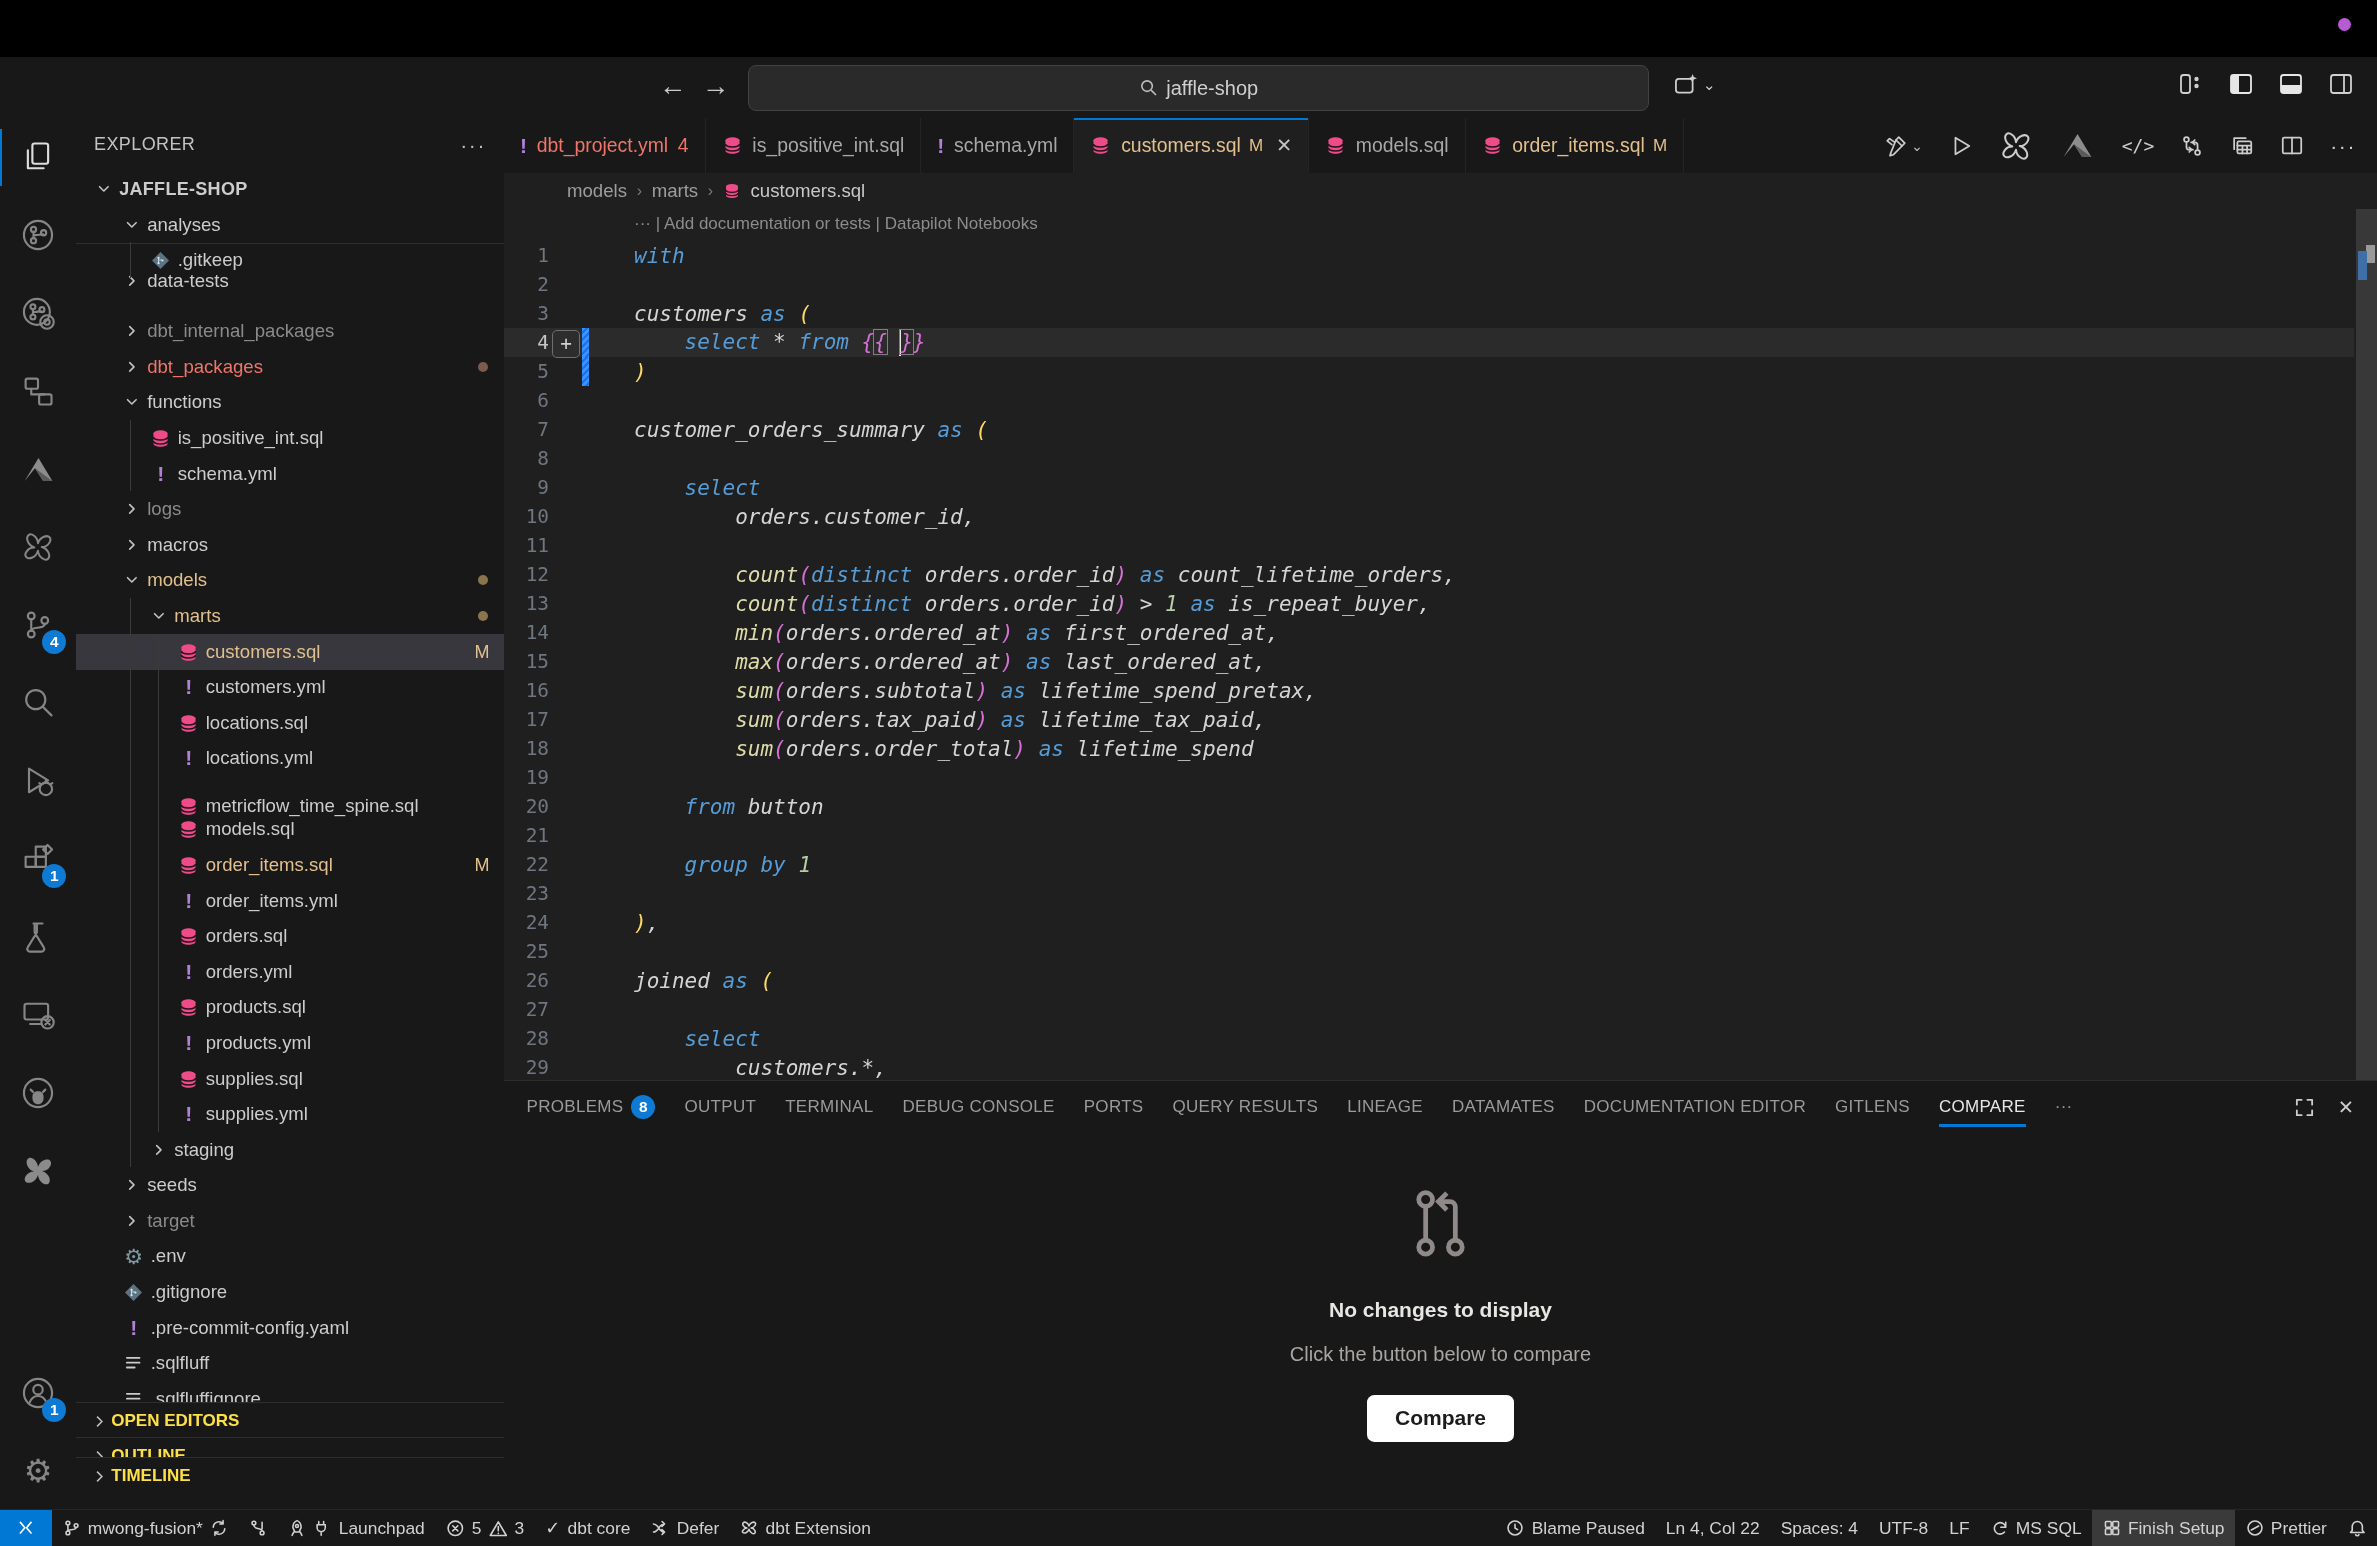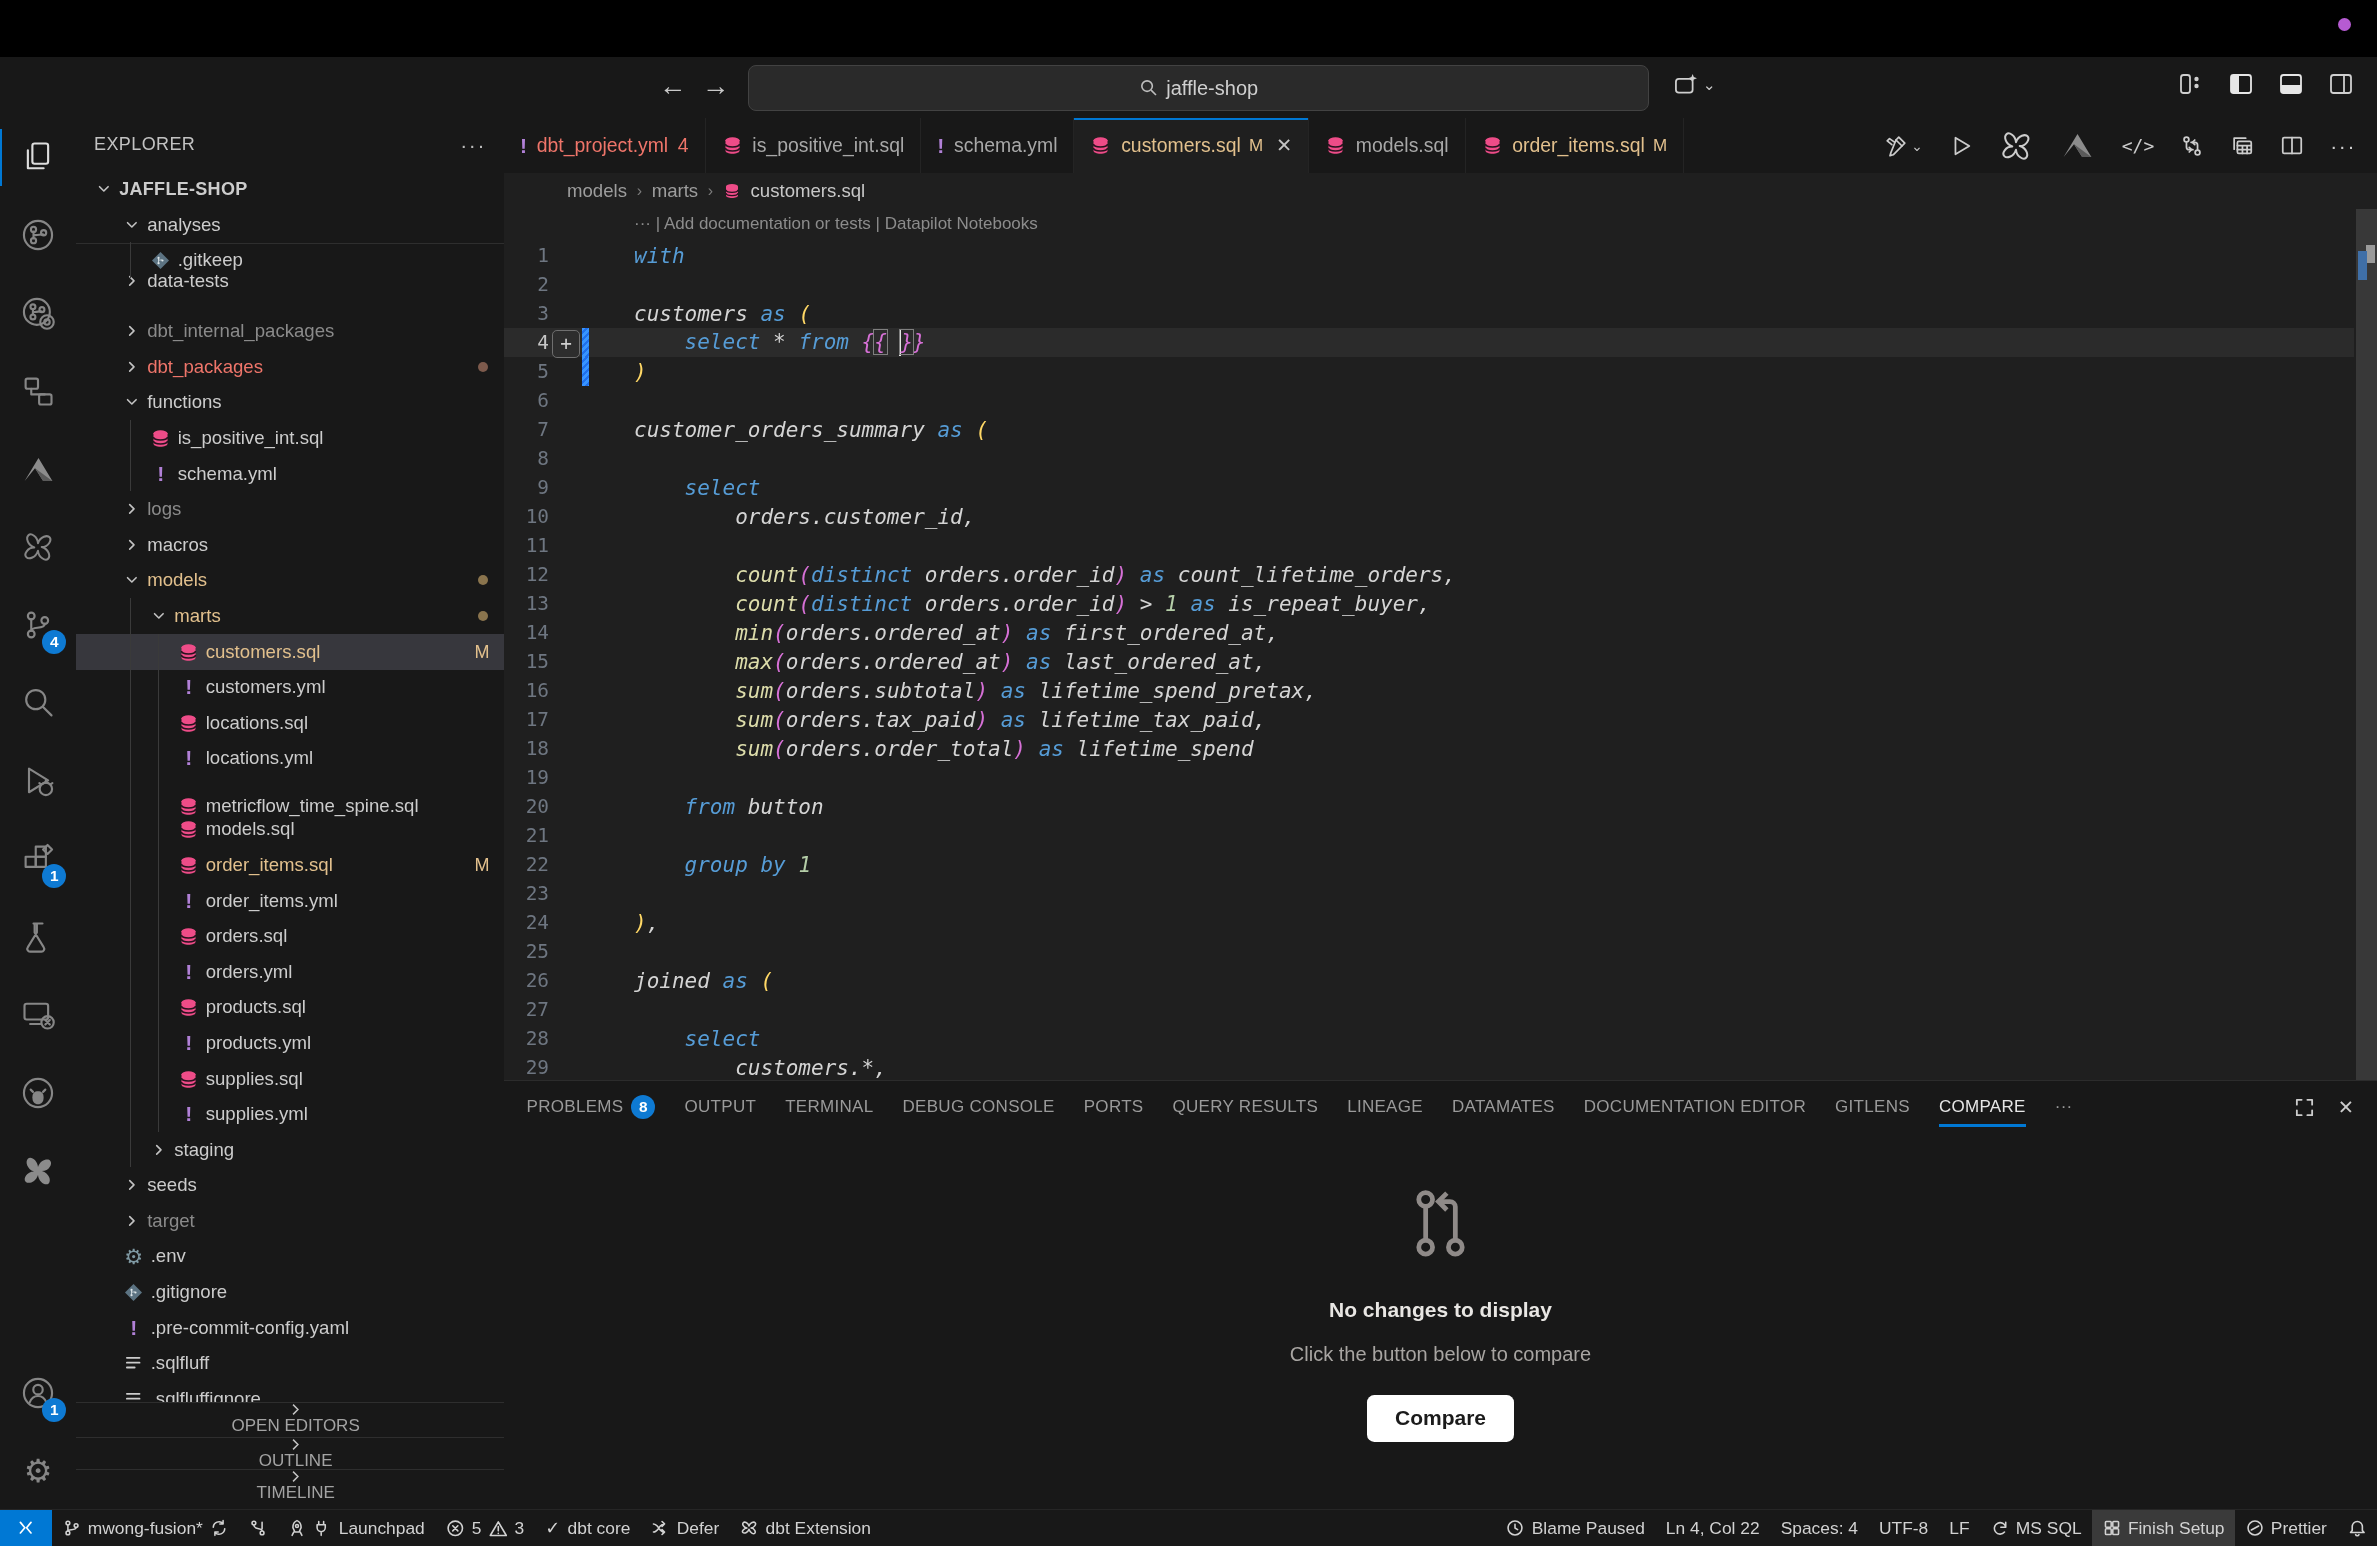--- a/index.html
+++ b/index.html
@@ -42,21 +42,21 @@
   .trow .ficon{width:27.5px;display:flex;justify-content:center;align-items:center;flex:none;}
   .trow .lbl{white-space:nowrap;margin-left:3.2px;}
   .trow .m-badge{margin-left:auto;margin-right:14.6px;color:#e2c08d;font-size:18px;}
   .trow .dot{margin-left:auto;margin-right:16px;width:10.5px;height:10.5px;border-radius:50%;}
   .trow.root .lbl{font-weight:700;font-size:18px;letter-spacing:0.3px;}
   .trow.sticky-border{border-bottom:0.8px solid #2e2e2e;}
   .c-dim{color:#8a8a8a;} .c-gold{color:#e2c08d;} .c-red{color:#ef756a;}
   .warnmark{color:#b180d7;font-weight:800;font-size:21px;}
   .guide{position:absolute;width:0.8px;background:#3a3a3a;}
   .sb-section{position:absolute;left:0;right:0;height:36px;border-top:0.8px solid #2e2e2e;display:flex;align-items:center;
-      padding-left:11.3px;font-weight:400;font-size:17px;color:#a3a3a3;background:#181818;flex-direction:column;}
+      padding-left:11.3px;font-weight:700;font-size:17px;color:#fde047;background:#181818;}
   .sb-section .chev{width:24px;display:flex;justify-content:center;}
 
   
   #editor{left:504px;top:118px;right:0;bottom:36px;background:#1f1f1f;}
   #tabbar{position:absolute;left:0;top:0;right:0;height:55px;background:#181818;border-bottom:0.8px solid #252525;display:flex;}
   .tab{display:flex;align-items:center;gap:9.7px;padding:0 16px;font-size:19.4px;border-right:0.8px solid #242424;
        background:#181818;color:#a8a8a8;position:relative;}
   .tab.active{background:#1f1f1f;color:#e2c08d;}
   .tab.active::before{content:"";position:absolute;left:0;right:0;top:0;height:2.4px;background:#0078d4;}
   .tab .tm{font-size:17px;margin-left:-1.6px;}
@@ -627,21 +627,21 @@
     <span>OPEN EDITORS</span>
   </div>
   <div class="sb-section" style="bottom:36px">
     <span class="chev">
         <svg width="13" height="13" viewBox="0 0 16 16" fill="none" stroke="#c2c2c2" stroke-width="1.8">
           <path d="M5 2l6 6-6 6"></path>
         </svg>
       </span>
     <span>OUTLINE</span>
   </div>
-  <div class="sb-section" style="bottom:4px">
+  <div class="sb-section" style="bottom:16px">
     <span class="chev">
         <svg width="13" height="13" viewBox="0 0 16 16" fill="none" stroke="#c2c2c2" stroke-width="1.8">
           <path d="M5 2l6 6-6 6"></path>
         </svg>
       </span>
     <span>TIMELINE</span>
   </div>
 </div>
 
 <div class="abs" id="editor">

